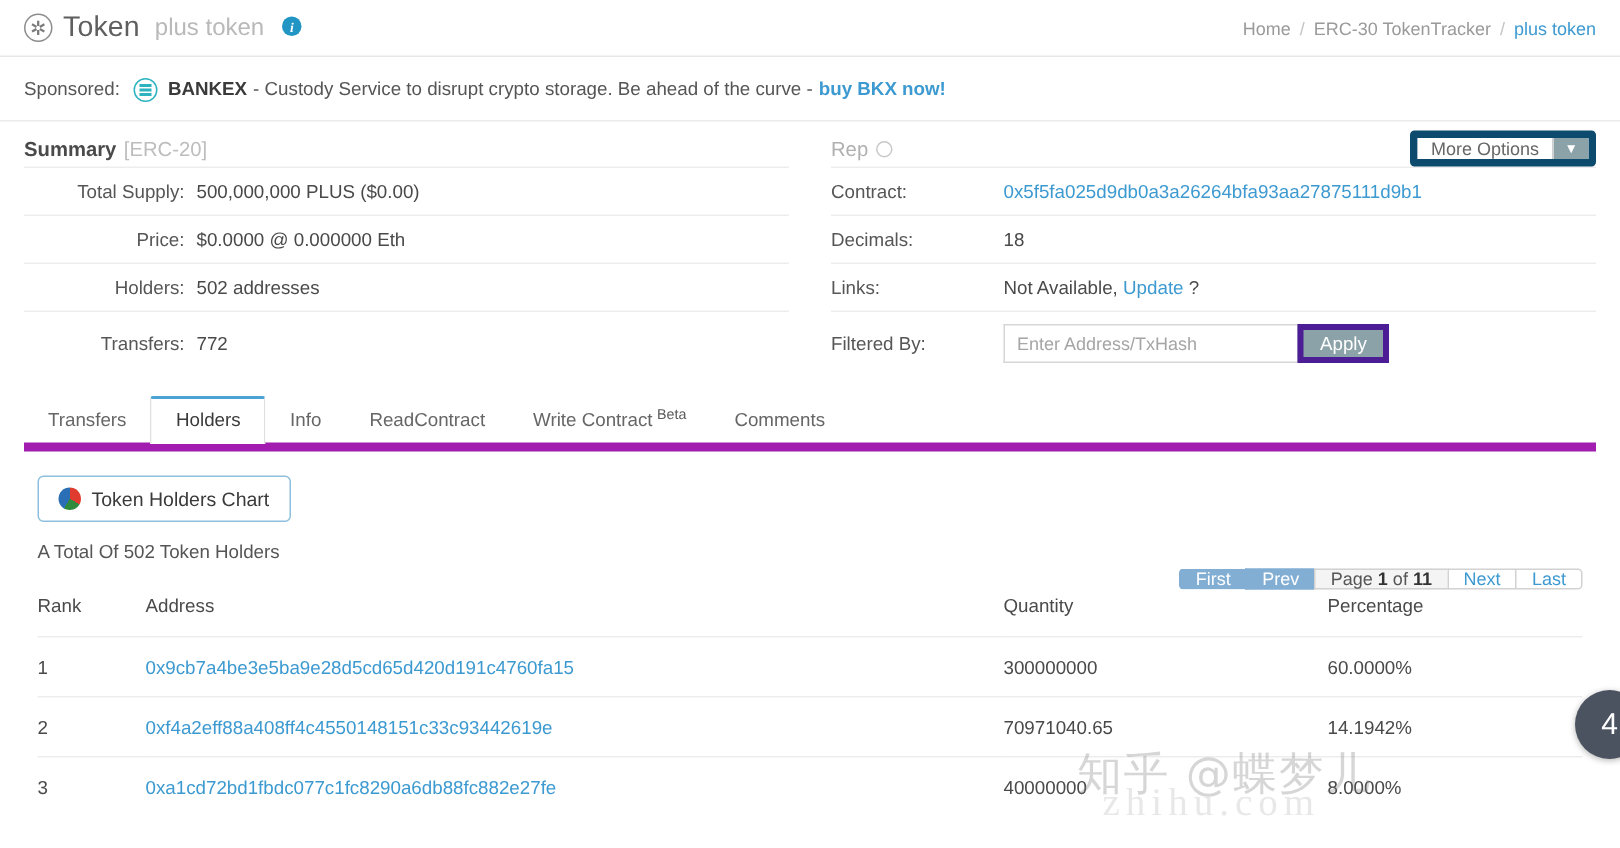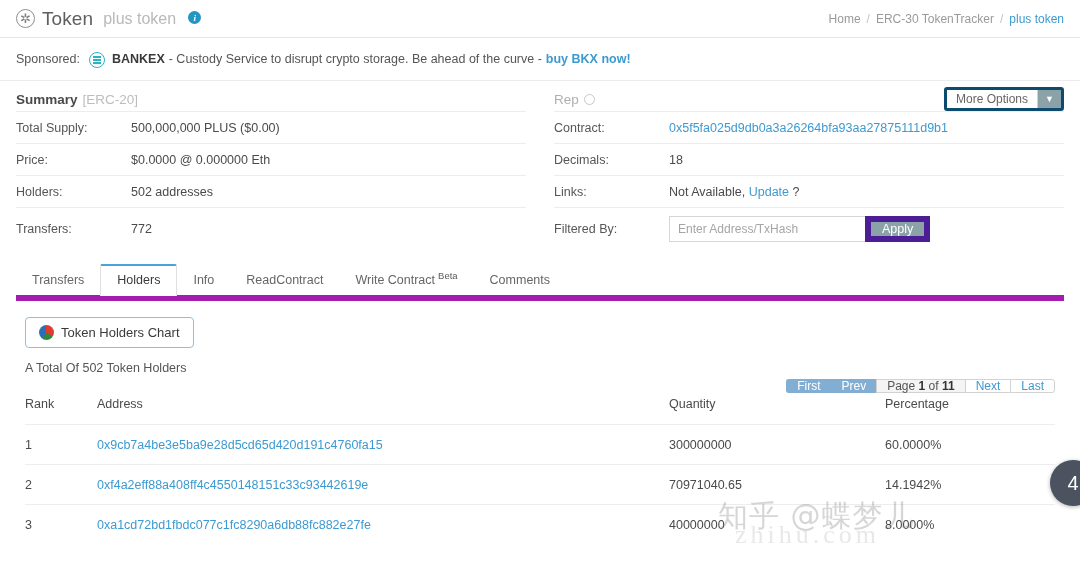--- a/index.html
+++ b/index.html
@@ -68,37 +68,37 @@
     display: inline-flex; flex-direction: column; align-items: center; justify-content: center;
     gap: 1.5px; margin: 0 3px 0 5px; flex: none;
   }
   .bankex-icon i { display:block; width: 8px; height: 1.4px; background: #2bb3c0; }
   .bankex-name { font-weight: bold; color: #3a3a3a; }
   .sponsor-link { color: #3d9ad1; font-weight: bold; text-decoration: none; }
 
   
   .panels { display: flex; padding: 0 16px; gap: 0; }
   .panel { width: 50%; }
-  .panel.left { padding-right: 14px; }
+  .panel.left { padding-right: 14px; text-align: right; }
   .panel.right { padding-left: 14px; }
 
   .panel-head {
     height: 30px; display: flex; align-items: center;
     font-size: 13.5px; padding-top: 6px;
   }
   .panel-head .pt { font-weight: bold; color: #4a4a4a; }
   .panel-head .ps { color: #bdbdbd; margin-left: 5px; font-weight: normal; }
   .rep-label { color: #b0b0b0; font-size: 13.5px; display:flex; align-items:center; gap:5px;}
   .rep-circle {
     width: 11px; height: 11px; border-radius: 50%;
     border: 1.4px solid #c8c8c8; display:inline-block;
   }
   .more-options {
     margin-left: auto; display: flex; align-items: stretch;
-    border: 3px solid #0c4a6e; border-radius: 3px; overflow: hidden;
+    border: 5px solid #0c4a6e; border-radius: 3px; overflow: hidden;
     height: 24px; background: #fff;
   }
   .more-options .mo-label {
     padding: 0 9px; display:flex; align-items:center;
     font-size: 12px; color: #666; background: #fff;
   }
   .more-options .mo-caret {
     width: 24px; background: #8ba2a8; color: #fff;
     display: flex; align-items: center; justify-content: center;
     font-size: 9px; border-left: 1px solid #d2d2d2;
@@ -117,21 +117,21 @@
 
   .filter-wrap { display: flex; align-items: stretch; height: 26px; }
   .filter-input {
     width: 196px; border: 1px solid #d6d6d6; border-right: none;
     padding: 0 8px; font-size: 12px; color: #333;
     font-family: "Liberation Sans", sans-serif;
     background: #fff; outline: none;
   }
   .filter-input::placeholder { color: #a5a5a5; }
   .apply-btn {
-    background: #8ba2a8; color: #fff; border: 6px solid #4c1d95;
+    background: #8ba2a8; color: #fff; border: 4px solid #4c1d95;
     padding: 0 11px; font-size: 12.5px; cursor: pointer;
     font-family: "Liberation Sans", sans-serif;
   }
 
   
   .tabs {
     display: flex; align-items: flex-end;
     margin: 18px 16px 0 16px;
     border-bottom: 6px solid #a21caf;
     height: 33px;

